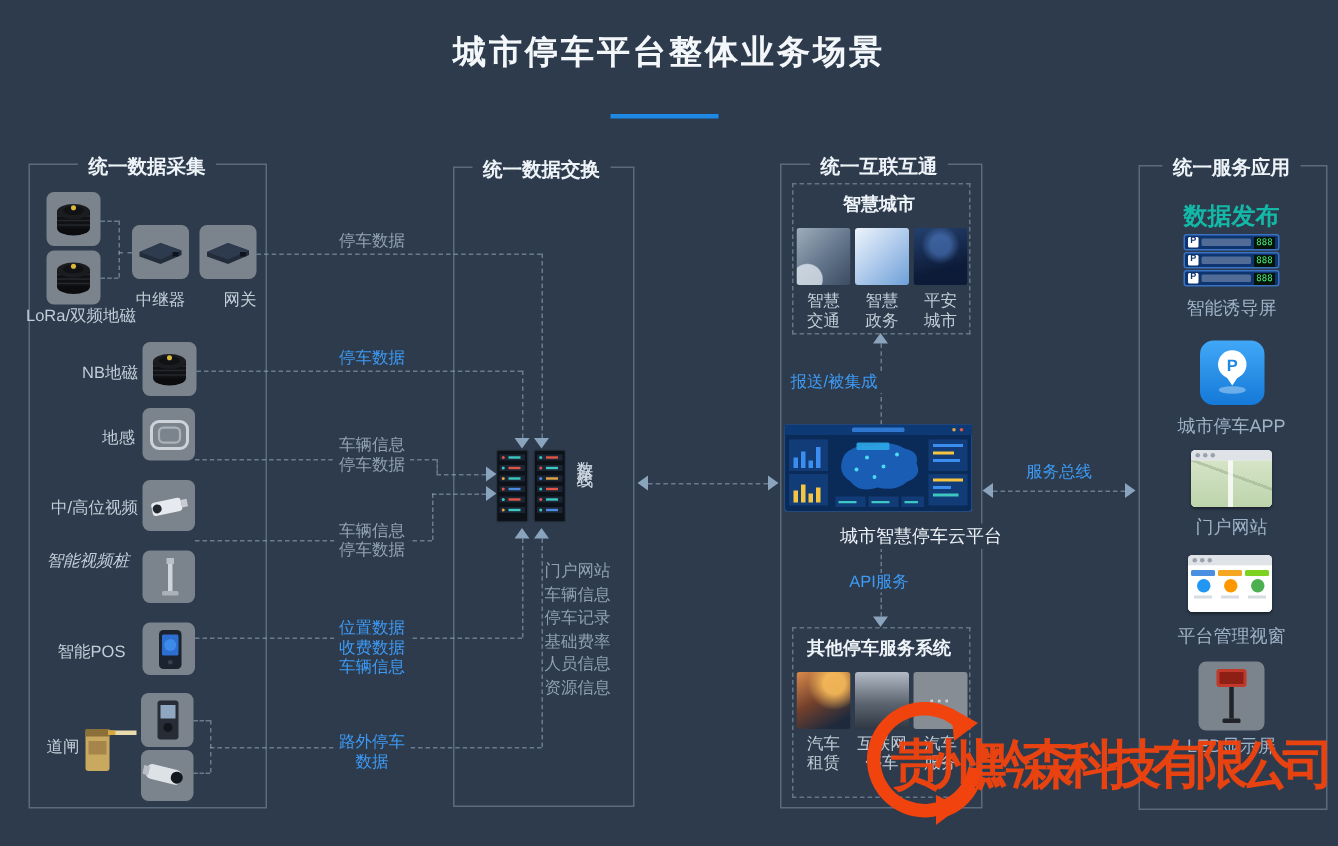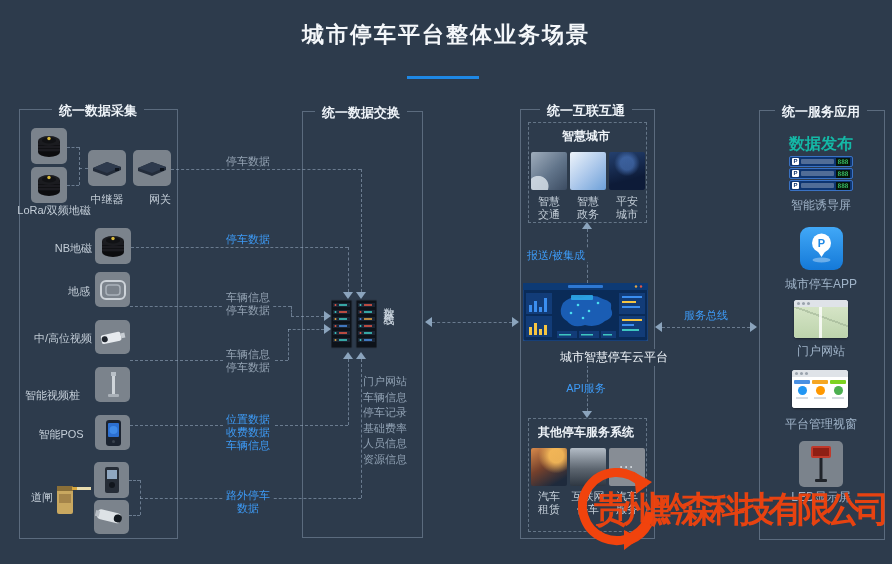--- a/index.html
+++ b/index.html
@@ -164,21 +164,21 @@
   <div class="dev-label" style="left:20px;top:331px;width:72px;text-align:right;">中/高位视频</div>
 
   <div class="tile" style="left:95px;top:367px;width:35px;height:35px;">
     <svg width="26" height="30" viewBox="0 0 26 30">
       <rect x="11" y="2" width="5" height="4" fill="#b9c0c7"></rect>
         <circle cx="13.5" cy="7.5" r="1.2" fill="#222"></circle>
       <rect x="12" y="6" width="3" height="18" fill="#cfd5da"></rect>
         <rect x="8" y="24" width="11" height="3" rx="1" fill="#aab1b8"></rect>
       </svg>
   </div>
-  <div class="dev-label" style="left:25px;top:388px;width:67px;text-align:left;">智能视频桩</div>
+  <div class="dev-label" style="left:25px;top:366px;width:67px;text-align:center;font-style:italic;">智能视频桩</div>
 
   <div class="tile" style="left:95px;top:415px;width:35px;height:35px;">
     <svg width="24" height="30" viewBox="0 0 24 30">
       <rect x="5" y="2" width="15" height="26" rx="3" fill="#1b2330"></rect>
         <rect x="7" y="5" width="11" height="14" rx="1" fill="#2c6fd0"></rect>
       <circle cx="12.5" cy="12" r="4" fill="#3e8ae8"></circle>
         <circle cx="12.5" cy="23.5" r="1.5" fill="#39414d"></circle>
       </svg>
   </div>
   <div class="dev-label" style="left:30px;top:427px;width:62px;text-align:center;">智能POS</div>

